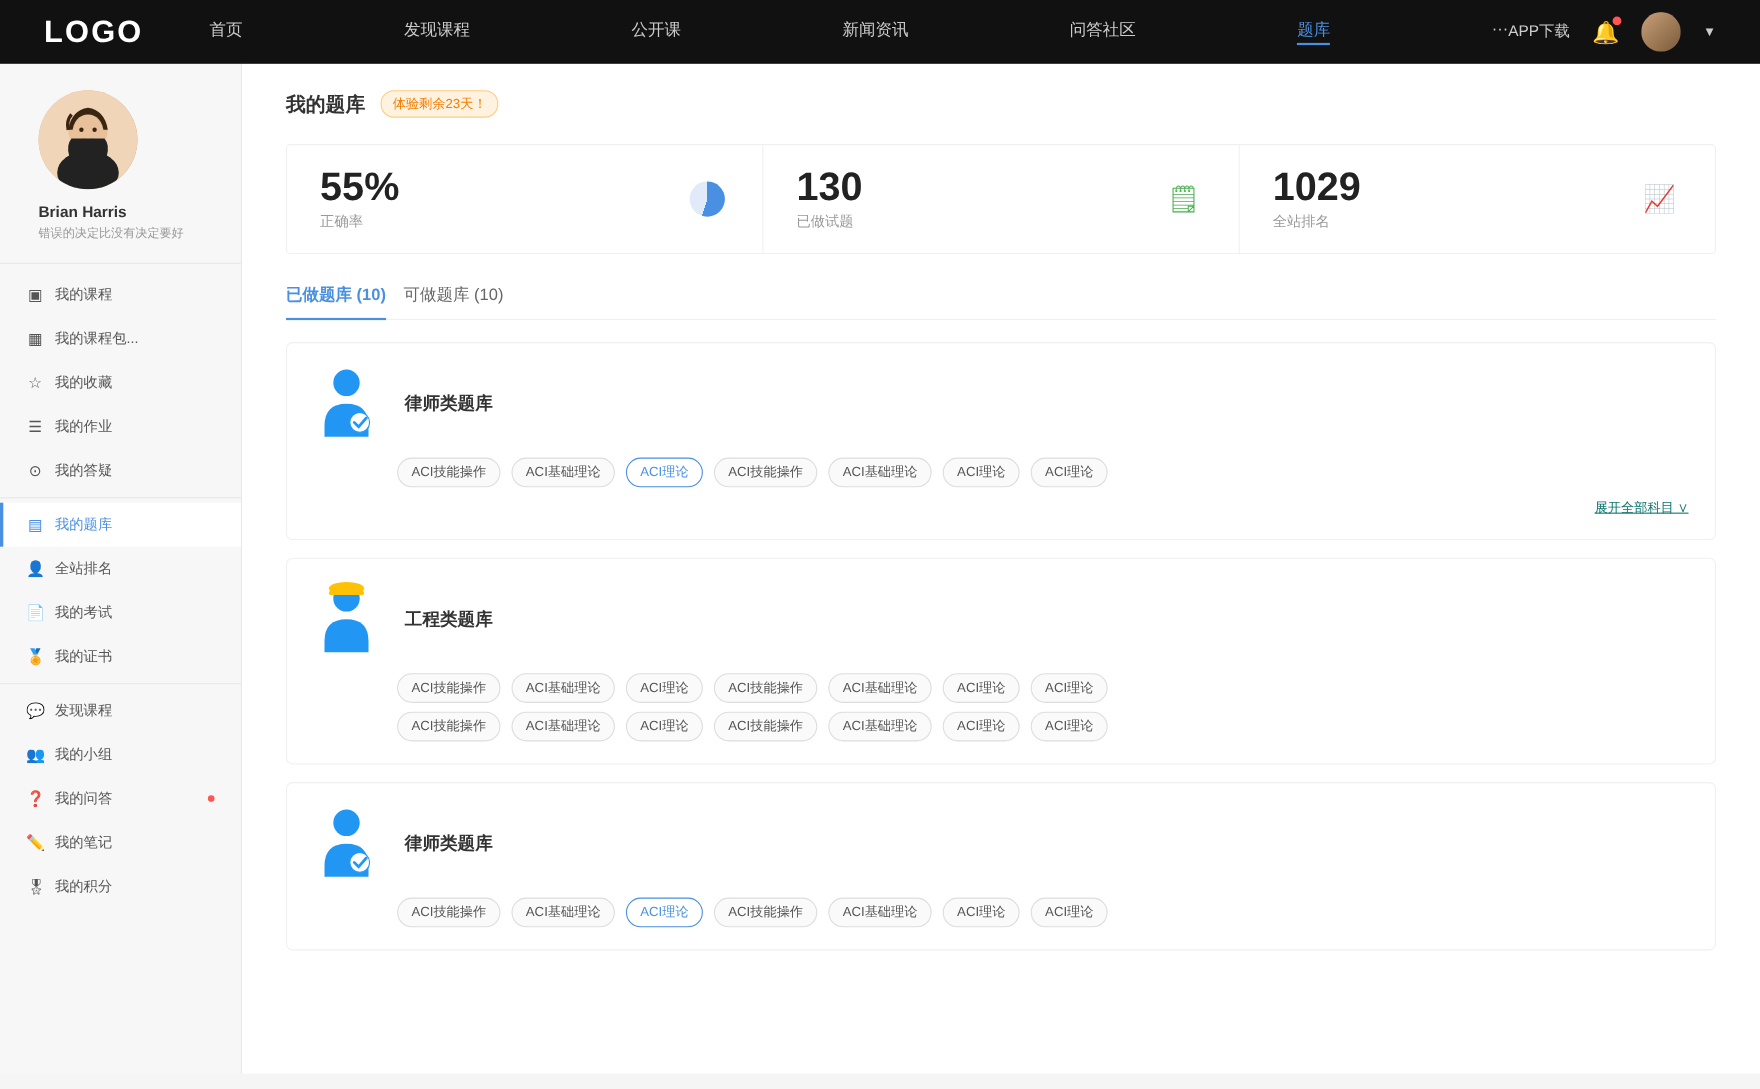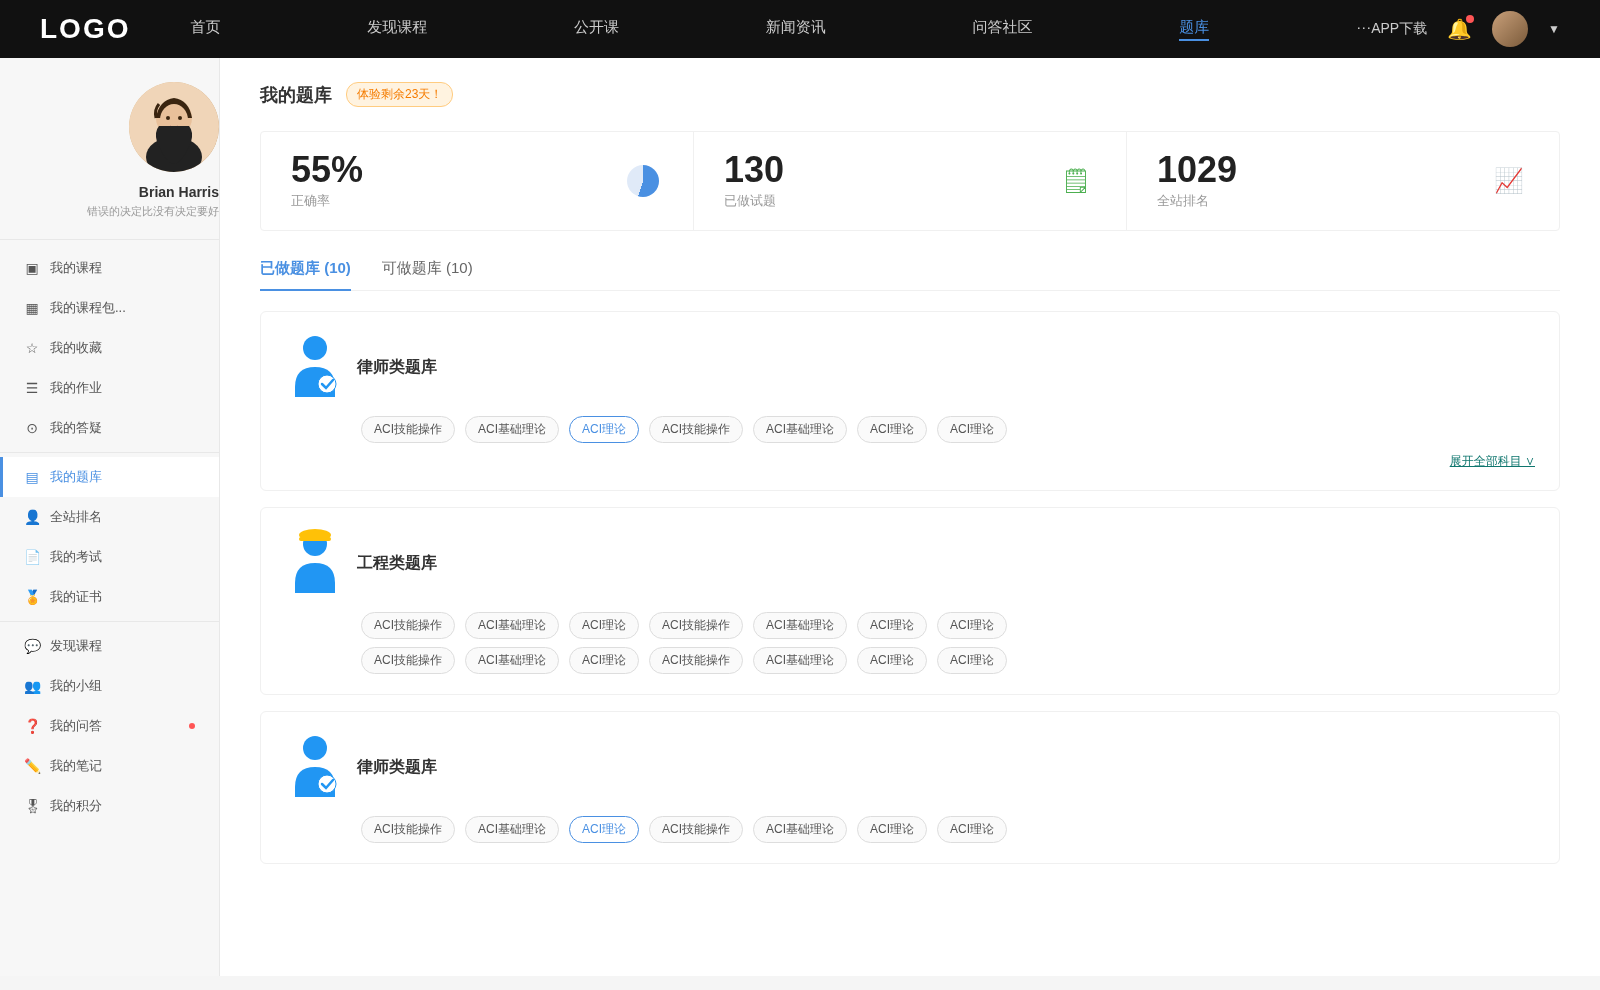--- a/index.html
+++ b/index.html
@@ -18,21 +18,21 @@
     .nav-bell-dot { position: absolute; top: -2px; right: -2px; width: 8px; height: 8px; background: #f55; border-radius: 50%; }
     .nav-avatar { width: 36px; height: 36px; border-radius: 50%; background: #888; overflow: hidden; cursor: pointer; }
     .nav-avatar-img { width: 100%; height: 100%; object-fit: cover; background: linear-gradient(135deg, #c9a07a, #7a5a3a); }
     .nav-chevron { color: #ccc; font-size: 12px; cursor: pointer; }
 
     
     .layout { display: flex; min-height: 918px; }
 
     
     .sidebar { width: 220px; background: #f7f7f7; border-right: 1px solid #e8e8e8; padding-top: 24px; flex-shrink: 0; }
-    .sidebar-profile { display: flex; flex-direction: column; align-items: flex-end; padding-bottom: 20px; border-bottom: 1px solid #e8e8e8; }
+    .sidebar-profile { display: flex; flex-direction: column; align-items: flex-start; padding-bottom: 20px; border-bottom: 1px solid #e8e8e8; padding-left: 35px; }
     .profile-avatar { width: 90px; height: 90px; border-radius: 50%; background: linear-gradient(135deg, #e8c9a0, #c49a6c); overflow: hidden; margin-bottom: 12px; }
     .profile-name { font-size: 14px; font-weight: 600; color: #333; margin-bottom: 4px; }
     .profile-motto { font-size: 11px; color: #999; }
     .sidebar-menu { padding: 8px 0; }
     .sidebar-item { display: flex; align-items: center; gap: 10px; padding: 11px 24px; cursor: pointer; font-size: 13px; color: #555; position: relative; }
     .sidebar-item.active { color: #4a90e2; background: #fff; }
     .sidebar-item.active::before { content: ''; position: absolute; left: 0; top: 0; bottom: 0; width: 3px; background: #4a90e2; }
     .sidebar-icon { width: 16px; text-align: center; font-size: 14px; flex-shrink: 0; }
     .sidebar-divider { height: 1px; background: #e8e8e8; margin: 4px 0; }
     .sidebar-dot { position: absolute; right: 24px; width: 6px; height: 6px; background: #f55; border-radius: 50%; }
@@ -48,28 +48,28 @@
     
     .stats-row { display: flex; gap: 0; margin-bottom: 28px; border: 1px solid #f0f0f0; border-radius: 4px; }
     .stat-item { flex: 1; padding: 20px 30px; display: flex; align-items: center; gap: 14px; border-right: 1px solid #f0f0f0; }
     .stat-item:last-child { border-right: none; }
     .stat-text { flex: 1; }
     .stat-value { font-size: 36px; font-weight: 700; color: #222; line-height: 1; }
     .stat-label { font-size: 13px; color: #999; margin-top: 4px; }
     .stat-icon { width: 40px; height: 40px; display: flex; align-items: center; justify-content: center; font-size: 22px; }
 
     
-    .tabs { display: flex; gap: 31px; margin-bottom: 20px; border-bottom: 1px solid #f0f0f0; }
+    .tabs { display: flex; gap: 16px; margin-bottom: 20px; border-bottom: 1px solid #f0f0f0; }
     .tab { font-size: 15px; color: #666; padding-bottom: 12px; cursor: pointer; position: relative; }
     .tab.active { color: #4a90e2; font-weight: 600; }
     .tab.active::after { content: ''; position: absolute; bottom: -1px; left: 0; right: 0; height: 2px; background: #4a90e2; }
 
     
     .qbank-card { border: 1px solid #f0f0f0; border-radius: 6px; padding: 20px 24px; margin-bottom: 16px; }
-    .qbank-header { display: flex; align-items: center; gap: 12px; margin-bottom: 14px; }
+    .qbank-header { display: flex; align-items: center; gap: 23px; margin-bottom: 14px; }
     .qbank-icon { width: 60px; height: 70px; display: flex; align-items: center; justify-content: center; flex-shrink: 0; }
     .qbank-title { font-size: 16px; font-weight: 600; color: #333; }
     .qbank-tags { display: flex; flex-wrap: wrap; gap: 10px; margin-left: 76px; margin-top: 0; }
     .qbank-tags-row { display: flex; flex-wrap: wrap; gap: 10px; margin-left: 76px; margin-top: 8px; }
     .tag { font-size: 12px; color: #555; padding: 4px 12px; border-radius: 14px; border: 1px solid #ddd; cursor: pointer; background: #fafafa; }
     .tag.active { color: #4a90e2; border-color: #4a90e2; background: #fff; }
     .qbank-footer { display: flex; justify-content: flex-end; margin-top: 10px; }
     .expand-btn { font-size: 12px; color: #0f766e; cursor: pointer; text-decoration: underline; }
 
     

